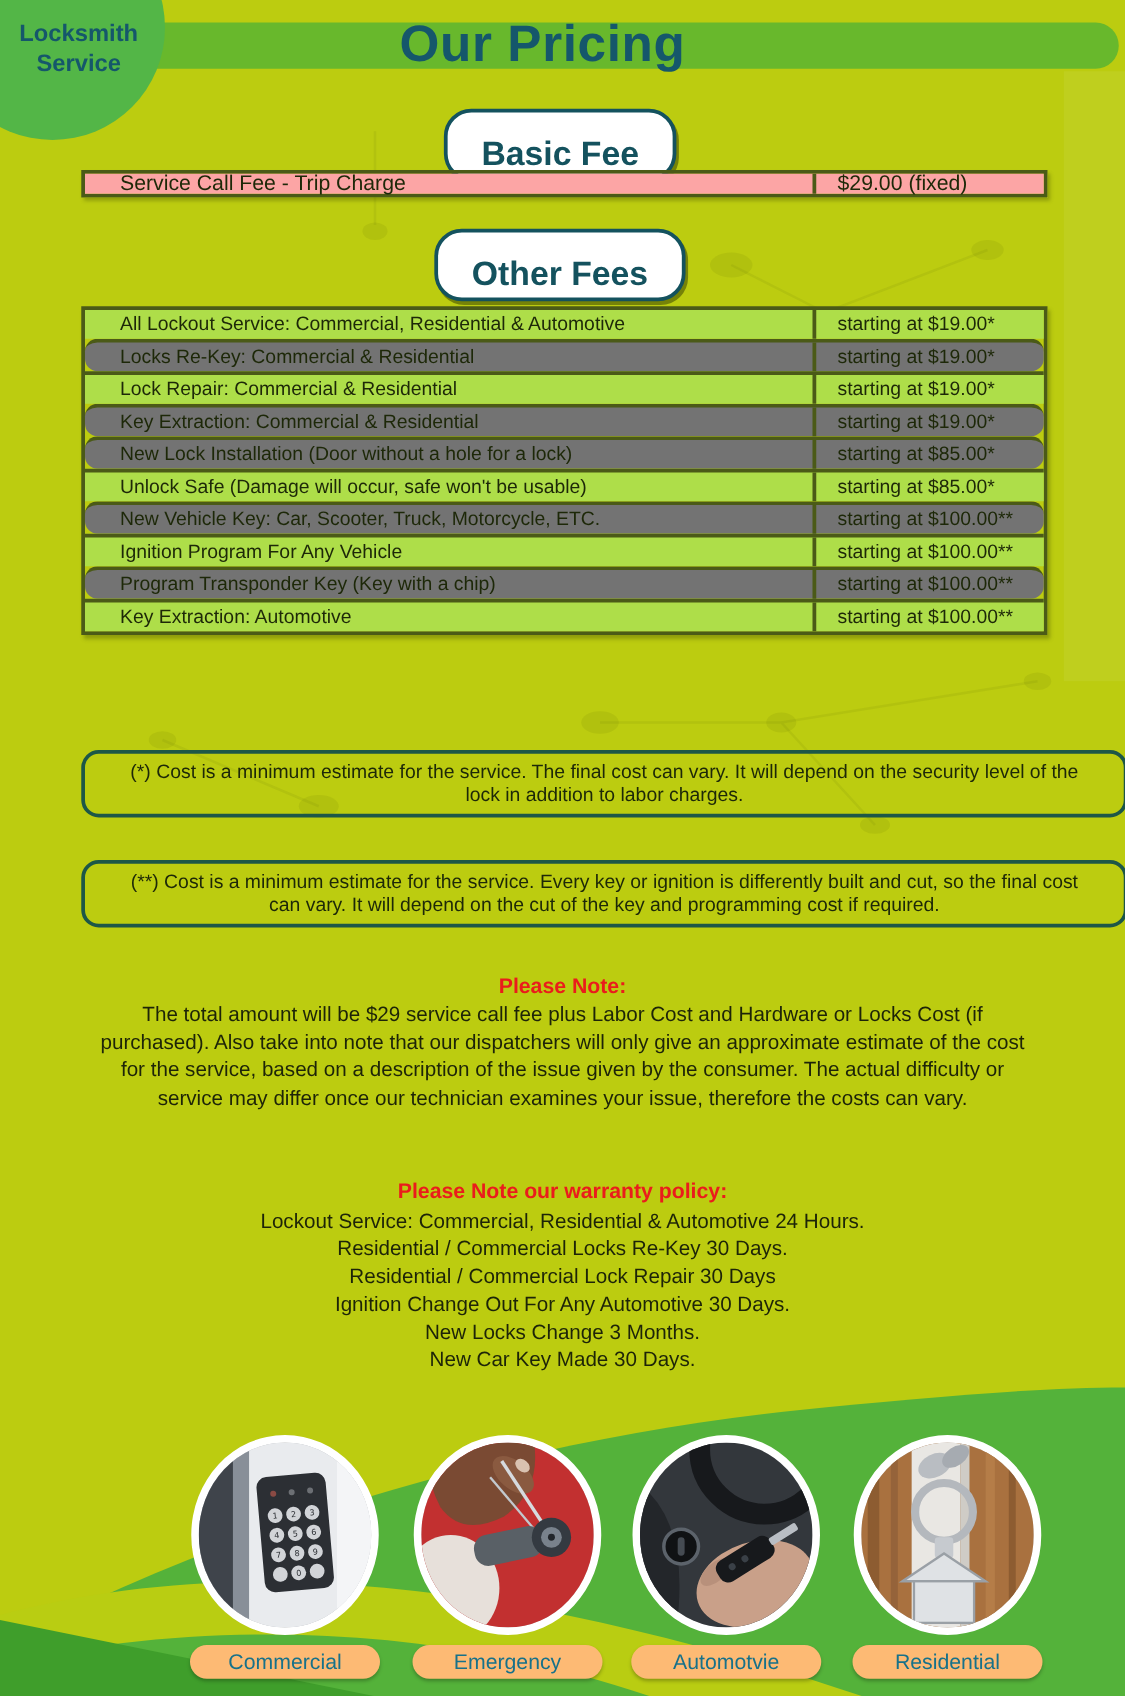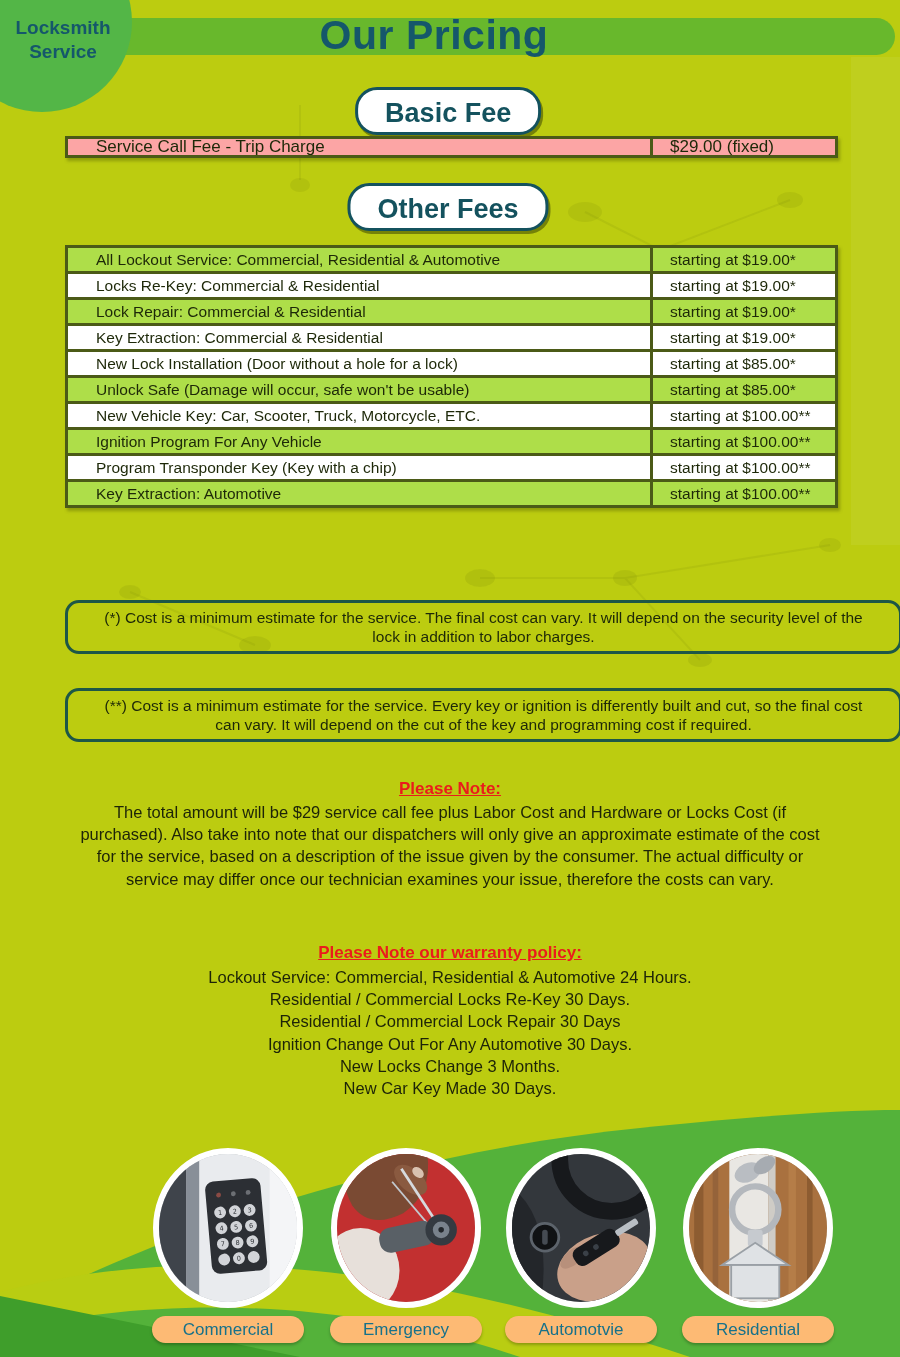--- a/index.html
+++ b/index.html
@@ -15,50 +15,50 @@
   .logo-circle{position:absolute;left:-48px;top:-68px;width:180px;height:180px;
         border-radius:50%;background:#53b647;}
   .logo-text{position:absolute;left:6px;top:16px;width:114px;text-align:center;
         font-weight:bold;font-size:19px;line-height:24px;color:#15576b;}
   .title{position:absolute;left:0;top:12px;width:868px;text-align:center;margin:0;
         font-size:41px;font-weight:bold;color:#15576b;letter-spacing:.5px;}
 
   
   .pill-heading{position:absolute;left:50%;transform:translateX(-51%);background:#fff;
         border:3px solid #14525e;border-radius:22px;color:#14525e;font-weight:bold;
-        font-size:27px;line-height:32px;padding:7px 27px 3px;
+        font-size:27px;line-height:32px;padding:17px 27px 3px;
         box-shadow:2px 3px 0 rgba(45,55,0,.5);white-space:nowrap;}
   .h-basic{top:87px;}
   .h-other{top:183px;}
 
   
   .fee-table{position:absolute;left:65px;width:773px;border:3px solid #4b5a17;
         box-sizing:border-box;box-shadow:2px 3px 3px rgba(60,70,0,.35);}
   .basic-table{top:136px;}
   .other-table{top:245px;}
   .fee-row{display:flex;align-items:stretch;}
   .basic-table .fee-row{height:16px;background:#fca5a5;font-size:17px;}
   .other-table .fee-row{height:23px;font-size:15.5px;}
   .other-table .fee-row + .fee-row{border-top:3px solid #4b5a17;}
   .fee-row.light{background:#aede49;}
-  .fee-row.dark{background:#ffffff;}
+  .fee-row.dark{background:#737373;border-radius:10px;}
   .cell-service{flex:1;display:flex;align-items:center;padding-left:28px;color:#1d2808;}
   .cell-price{width:165px;border-left:3px solid #4b5a17;display:flex;align-items:center;
         padding-left:17px;color:#1d2808;}
 
   
   .note-box{position:absolute;left:65px;width:837px;border:3px solid #1d5747;
         border-radius:14px;text-align:center;font-size:15.5px;color:#1d2808;
         line-height:19px;padding:5px 26px;box-sizing:border-box;}
   .note-1{top:600px;}
   .note-2{top:688px;}
 
   
   .red-head{position:absolute;left:0;width:900px;text-align:center;color:#ea1c1c;
-        font-weight:bold;font-size:17px;text-decoration:underline;}
+        font-weight:bold;font-size:17px;}
   .pn-head{top:779px;}
   .wr-head{top:943px;}
   .pn-body{position:absolute;left:78px;top:801px;width:744px;text-align:center;
         font-size:16.5px;line-height:22.2px;color:#1d2408;}
   .wr-list{position:absolute;left:70px;top:966px;width:760px;text-align:center;
         font-size:16.5px;line-height:22.2px;color:#1d2408;}
 
   
   .bottom-svg{position:absolute;left:0;top:1100px;}
   .figure{position:absolute;top:1148px;width:150px;height:160px;border-radius:50%;

